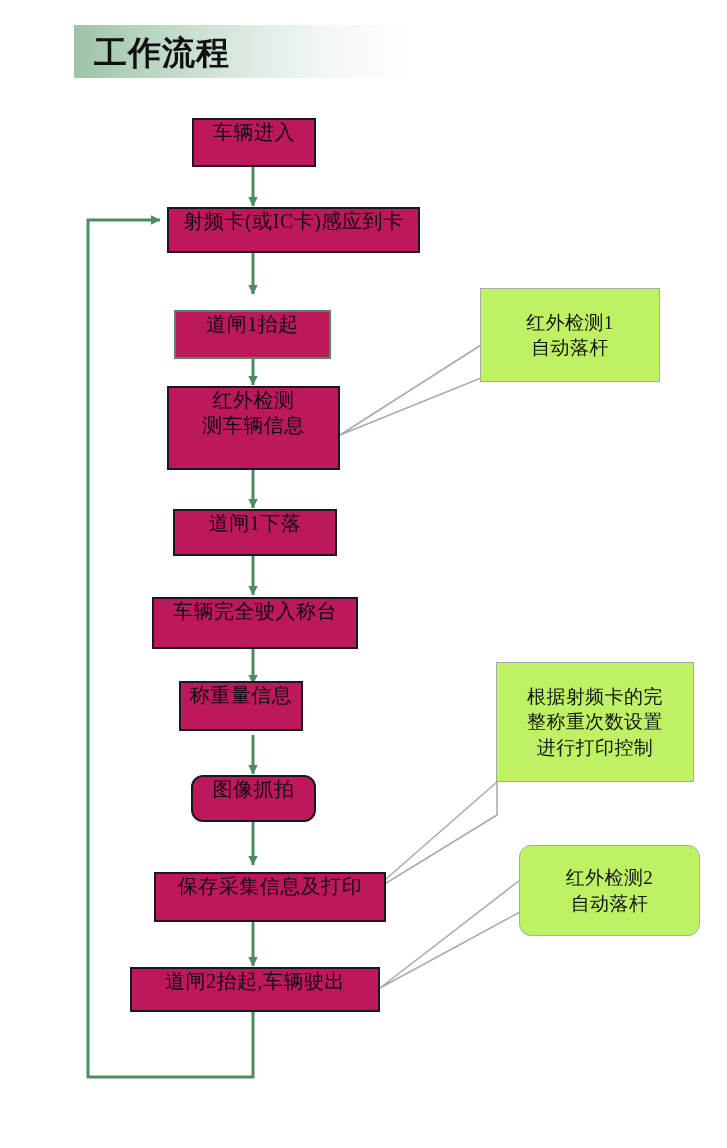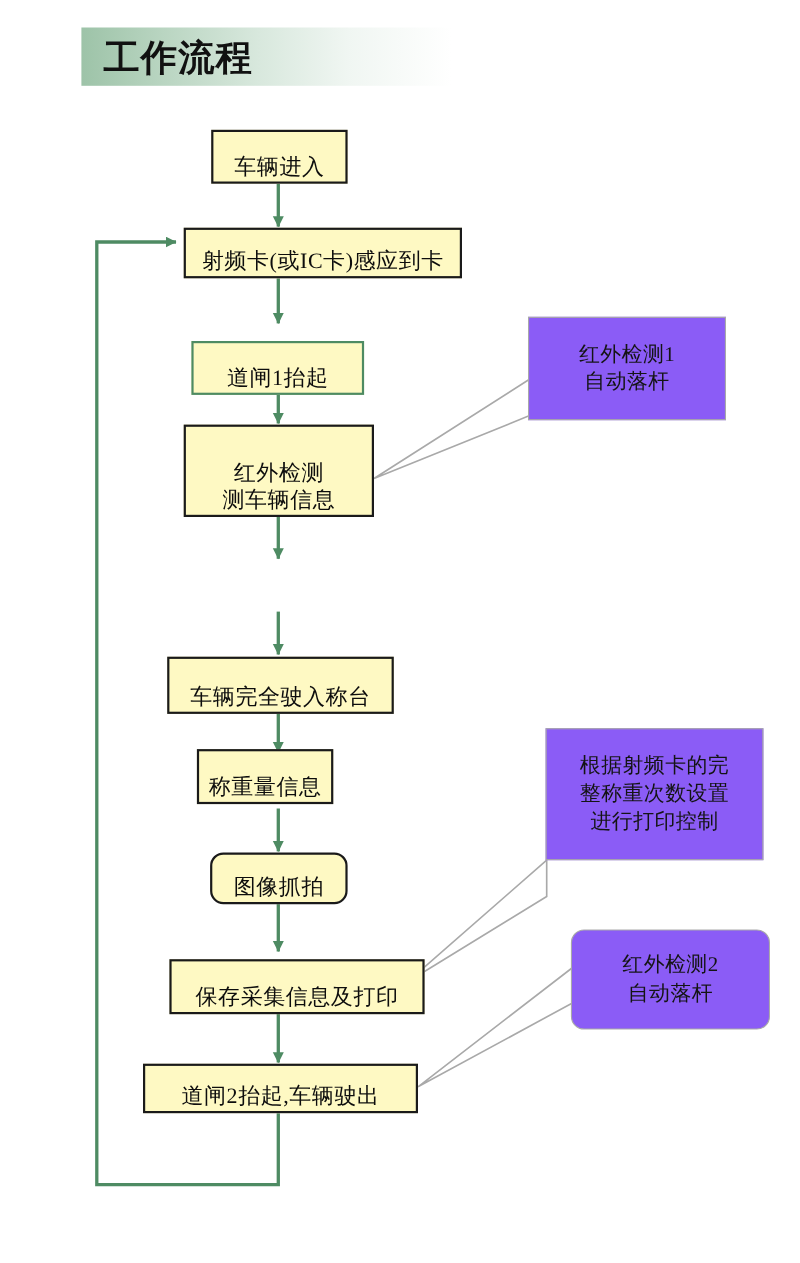--- a/index.html
+++ b/index.html
@@ -51,41 +51,41 @@
     position: absolute;
     left: 0; top: 0;
     width: 727px;
     height: 1148px;
   }
 
   
   .node {
     position: absolute;
     box-sizing: border-box;
-    background: #fef9c3;
+    background: #be185d;
     border: 2px solid #1a1a1a;
     display: flex;
-    align-items: flex-end;
+    align-items: flex-start;
     justify-content: center;
     text-align: center;
     color: #0d0d0d;
     font-size: 20px;
     line-height: 1.24;
     white-space: pre-line;
     letter-spacing: 0.5px;
   }
   .node.green-border {
     border: 2px solid #4e8b63;
   }
 
   
   .callout {
     position: absolute;
     box-sizing: border-box;
-    background: #8b5cf6;
+    background: #bef264;
     border: 1.5px solid #a9a9a9;
     display: flex;
     align-items: center;
     justify-content: center;
     text-align: center;
     color: #141414;
     font-size: 19px;
     line-height: 1.32;
     white-space: pre-line;
     letter-spacing: 0.4px;
@@ -137,20 +137,23 @@
 
   <div class="node green-border" style="left:174px; top:310px; width:157px; height:49px;">
     <span>道闸1抬起</span>
   </div>
 
   <div class="node" style="left:167px; top:386px; width:173px; height:84px;">
     <span>红外检测
 测车辆信息</span>
   </div>
 
+  <div class="node" style="left:173px; top:509px; width:164px; height:47px;">
+    <span>道闸1下落</span>
+  </div>
 
   <div class="node" style="left:152px; top:597px; width:206px; height:52px;">
     <span>车辆完全驶入称台</span>
   </div>
 
   <div class="node" style="left:179px; top:681px; width:124px; height:50px;">
     <span>称重量信息</span>
   </div>
 
   <div class="node" style="left:191px; top:775px; width:125px; height:47px;border-radius:12px;">

